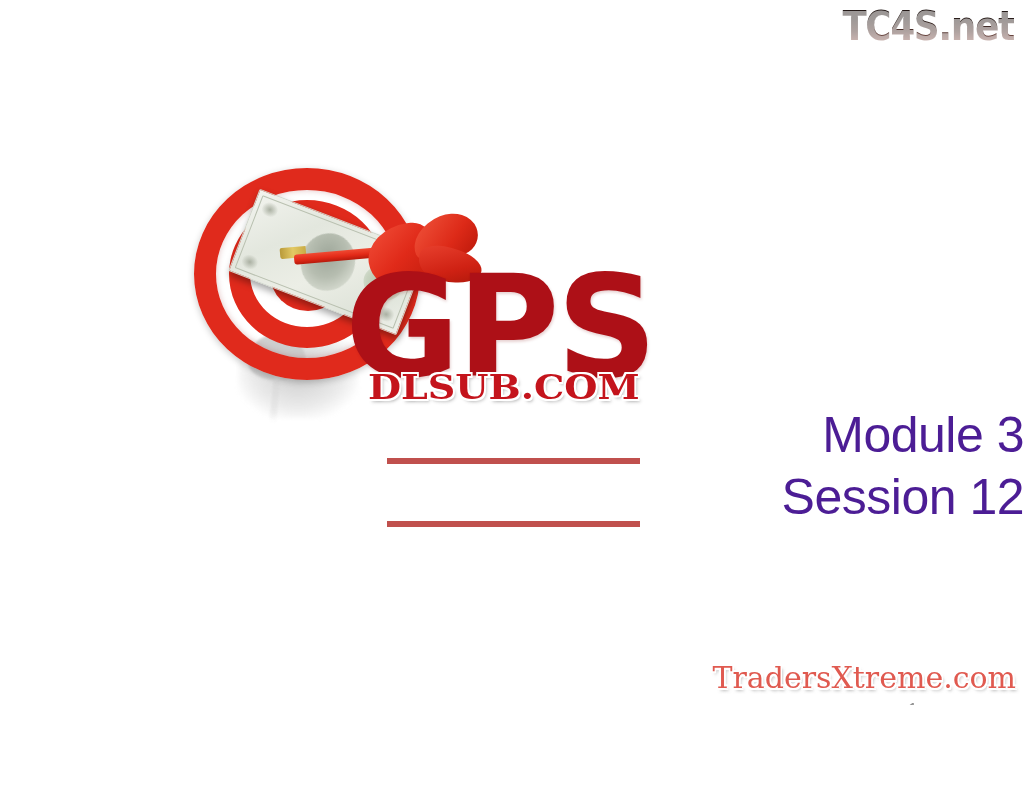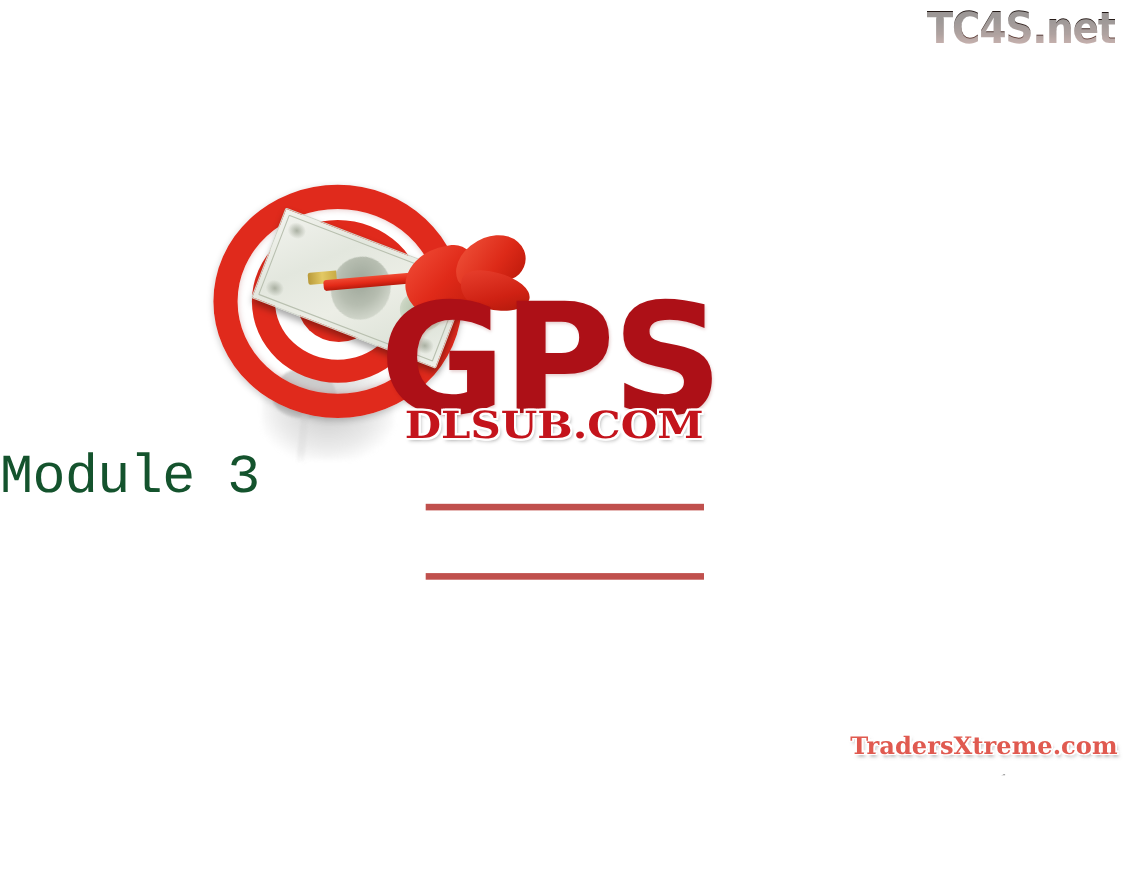--- a/index.html
+++ b/index.html
@@ -238,23 +238,23 @@
       0 -1.6px 0 #ffffff, 0 1.6px 0 #ffffff,
       2px 3px 3px rgba(90,90,90,0.45);
   }
 
   
   #subtitle-block {
     position: absolute;
     left: 0px;
     top: 408px;
     width: 1024px;
-    text-align: left;
-    color: #14532d;
-    font-family: Liberation Mono, monospace;
+    text-align: right;
+    color: #4c1d95;
+    font-family: Liberation Sans, sans-serif;
     font-weight: normal;
   }
   .sub-line {
     position: relative;
     display: block;
     white-space: nowrap;
   }
   #line-module   { font-size: 50px; line-height: 54px; letter-spacing: -0.5px; }
   #line-session  { font-size: 50px; line-height: 54px; letter-spacing: -0.5px; margin-top: 8px; }
   #line-topic    { font-size: 50px; line-height: 54px; letter-spacing: -0.5px; margin-top: 6px; }
@@ -278,22 +278,22 @@
     font-size: 17px;
     color: #8d8d8d;
   }
 
   
   #tradersxtreme-logo {
     position: absolute;
     right: 8px;
     bottom: 10px;
     font-family: "DejaVu Serif", serif;
-    font-weight: bold;
-    font-size: 22px;
+    font-weight: normal;
+    font-size: 30px;
     line-height: 34px;
     letter-spacing: 0px;
     transform: scaleX(1.0);
     transform-origin: right center;
     color: #e05a50;
     white-space: nowrap;
     text-shadow:
       -1.6px -1.6px 0 #ffffff,  1.6px -1.6px 0 #ffffff,
       -1.6px  1.6px 0 #ffffff,  1.6px  1.6px 0 #ffffff,
       -1.6px 0 0 #ffffff, 1.6px 0 0 #ffffff,
@@ -335,20 +335,21 @@
       <div class="dart-flight-c"></div>
     </div>
   </div>
 
   <div id="gps-title">GPS</div>
 
   <div id="dlsub-watermark">DLSUB.COM</div>
 
   <div id="subtitle-block">
     <span class="sub-line" id="line-module">Module 3</span>
+    <span class="sub-line" id="line-session">Session 12</span>
   </div>
 
   <div class="rule" id="rule-1"></div>
   <div class="rule" id="rule-2"></div>
 
   <div id="page-number">1</div>
 
   <div id="tradersxtreme-logo">TradersXtreme.com</div>
 
 </div>

